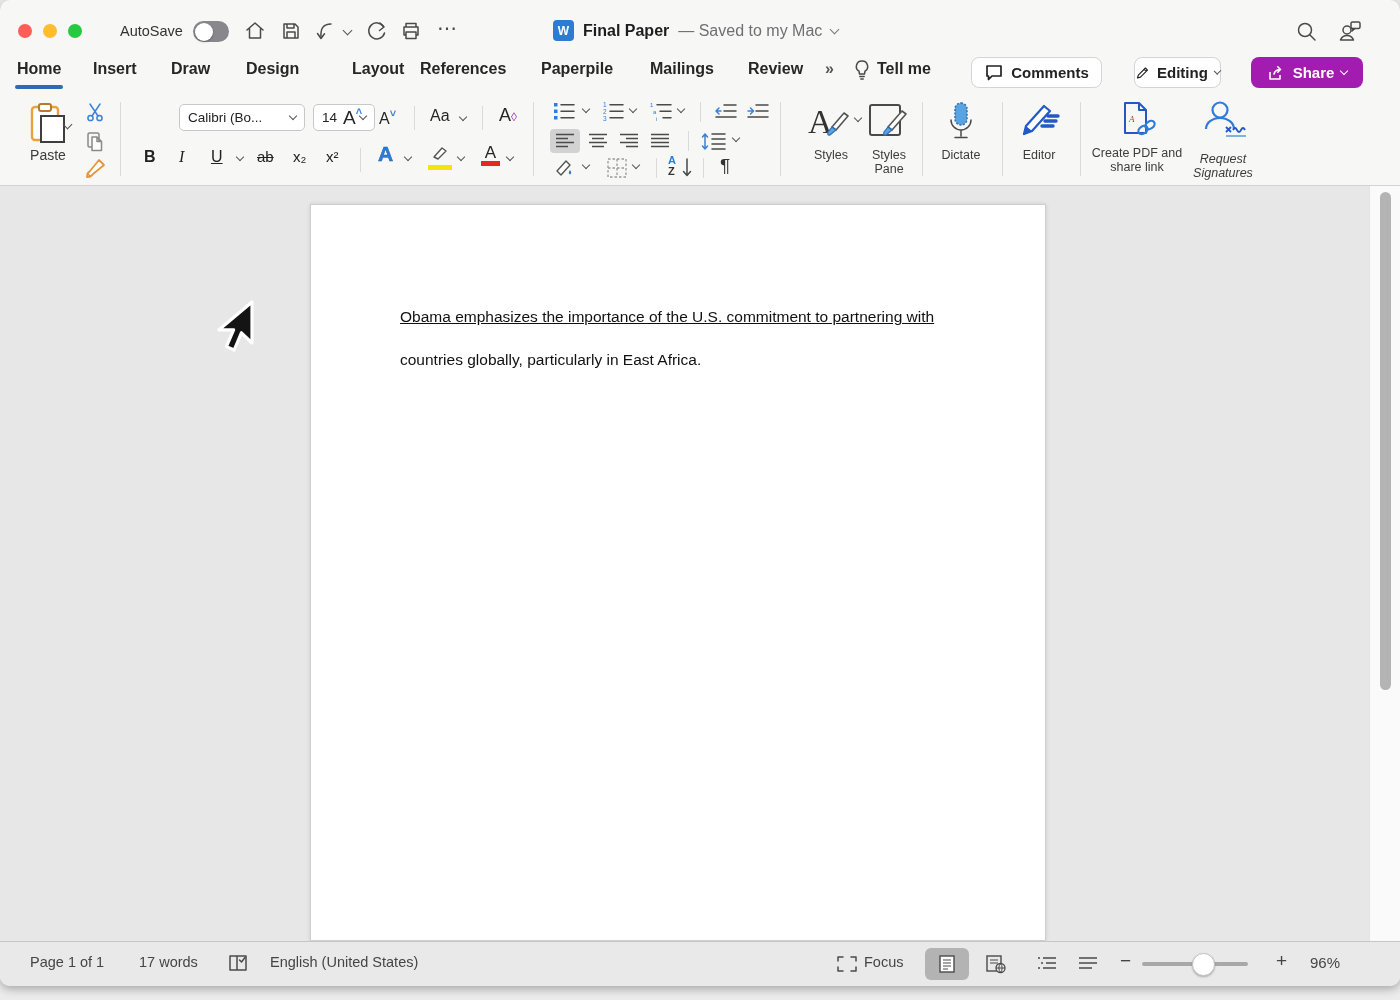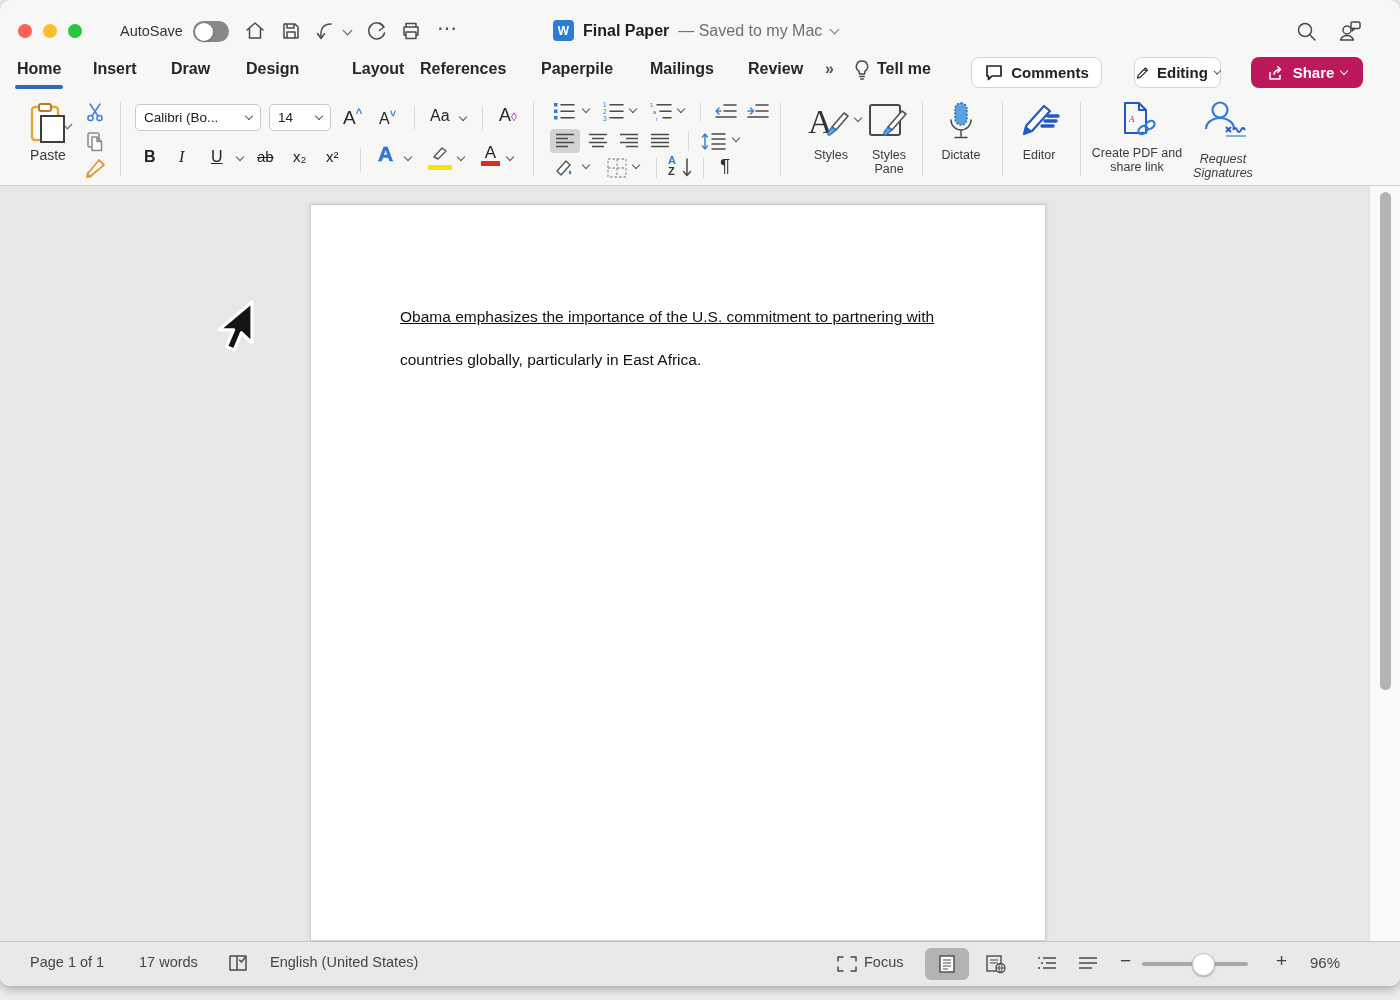--- a/index.html
+++ b/index.html
@@ -17,21 +17,21 @@
   
   .tab{font-size:16px;font-weight:600;color:#262626;position:absolute;top:60px;cursor:default;}
   .tab.active{font-weight:700;}
   .tab-underline{position:absolute;height:3.5px;border-radius:2px;top:85px;}
   .pill{position:absolute;top:57px;height:31px;border-radius:8px;background:#fff;border:1px solid #d4d4d4;display:flex;align-items:center;justify-content:center;gap:7px;font-size:15px;font-weight:600;color:#222;box-sizing:border-box;}
   .pill.blue{color:#fff;border:none;}
   
   .ribbon-border{position:absolute;left:0;top:185px;width:1400px;height:1px;background:#d2d2d2;}
   .vdiv{position:absolute;width:1px;background:#dadada;}
   .grp-label{position:absolute;font-size:12.5px;color:#3c3c3c;text-align:center;line-height:14px;}
-  .select{position:absolute;height:27px;background:#fff;border:1px solid #c8c8c8;border-radius:5px;box-sizing:border-box;display:flex;align-items:center;padding:12px 8px;font-size:13.5px;color:#222;justify-content:space-between;}
+  .select{position:absolute;height:27px;background:#fff;border:1px solid #c8c8c8;border-radius:5px;box-sizing:border-box;display:flex;align-items:center;padding:12px 8px;font-size:13.5px;color:#222;justify-content:space-between;margin-left:44px;}
   .chv{display:inline-block;width:6px;height:6px;border-right:1.5px solid #555;border-bottom:1.5px solid #555;transform:rotate(45deg);margin-top:-3px;}
   .chv.sm{width:5px;height:5px;}
   .fmt{font-size:16px;color:#222;position:absolute;top:148px;}
   .selbox{position:absolute;background:#d2d2d2;border-radius:4px;}
   .ic{stroke:#4a4a4a;fill:none;stroke-width:1.5;stroke-linecap:round;stroke-linejoin:round;}
   .icb{stroke:#3b82d8;fill:none;stroke-width:1.5;stroke-linecap:round;stroke-linejoin:round;}
   
   .canvas{position:absolute;left:0;top:186px;width:1400px;height:755px;background:#e7e7e8;}
   .page{position:absolute;left:310px;top:18px;width:736px;height:737px;background:#fff;border:1px solid #cfcfcf;box-sizing:border-box;box-shadow:0 0 4px rgba(0,0,0,.12);}
   .docline{position:absolute;left:89px;font-size:15.5px;color:#111;white-space:nowrap;}
@@ -121,21 +121,21 @@
     </svg>
     <span>Comments</span>
   </div>
   <div class="pill" style="left:1134px;width:87px;">
     <svg width="18" height="18" viewBox="0 0 18 18">
       <path d="M3 15 L4 11.5 L12.5 3 L15 5.5 L6.5 14 Z M11 4.5 L13.5 7" fill="none" stroke="#222" stroke-width="1.4" stroke-linejoin="round"></path>
     </svg>
     <span>Editing</span>
     <span class="chv sm"></span>
   </div>
-  <div class="pill blue" style="left:1251px;width:112px;background:#be185d;">
+  <div class="pill blue" style="left:1251px;width:112px;background:#a21caf;">
     <svg width="19" height="18" viewBox="0 0 19 18">
       <path d="M3 8 V15 H13 V11" fill="none" stroke="#fff" stroke-width="1.6" stroke-linejoin="round"></path>
       <path d="M7 10 C8 6.5 10.5 5.5 13.5 5.5 M13.5 5.5 L10.8 2.8 M13.5 5.5 L10.8 8.2" fill="none" stroke="#fff" stroke-width="1.6" stroke-linecap="round" stroke-linejoin="round"></path>
     </svg>
     <span>Share</span>
     <span class="chv sm" style="border-color:#fff;"></span>
   </div>
 
   <div class="ribbon-border"></div>
 

